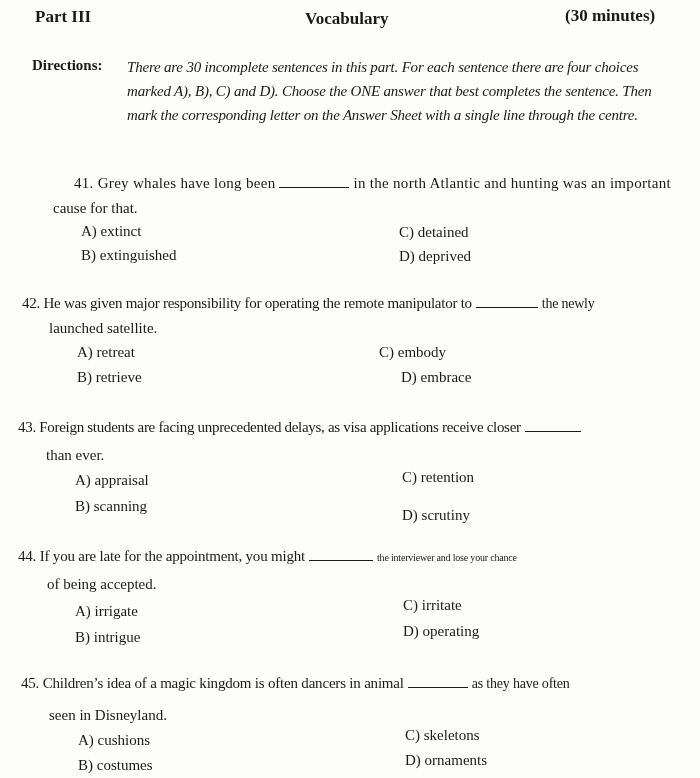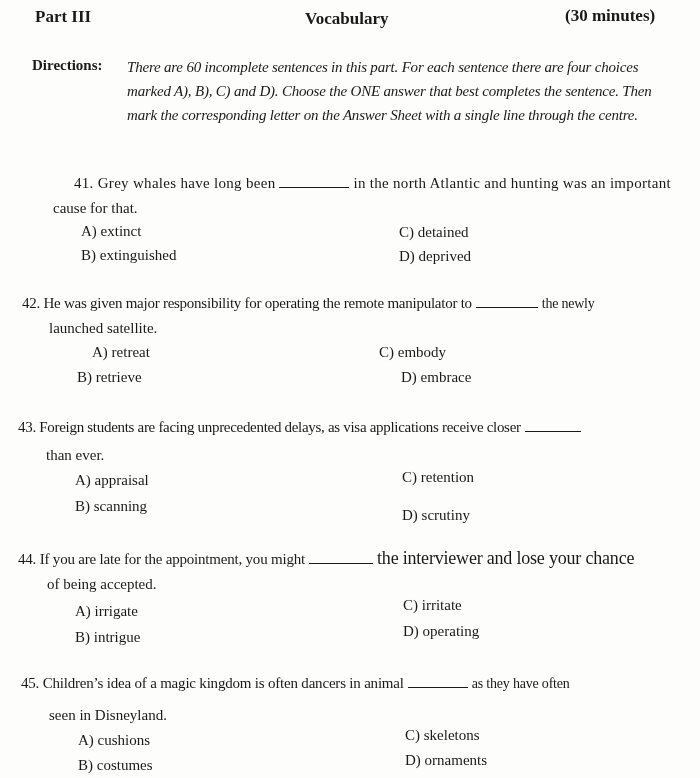--- a/index.html
+++ b/index.html
@@ -25,63 +25,63 @@
 <body>
 
 <div class="header">
   <span class="part">Part III</span>
   <span class="title">Vocabulary</span>
   <span class="time">(30 minutes)</span>
 </div>
 
 <div class="directions">
   <span class="label">Directions:</span>
-  <div class="text">There are 60 incomplete sentences in this part. For each sentence there are four choices marked A), B), C) and D). Choose the ONE answer that best completes the sentence. Then mark the corresponding letter on the Answer Sheet with a single line through the centre.</div>
+  <div class="text">There are 30 incomplete sentences in this part. For each sentence there are four choices marked A), B), C) and D). Choose the ONE answer that best completes the sentence. Then mark the corresponding letter on the Answer Sheet with a single line through the centre.</div>
 </div>
 
 <div class="q" style="top:173px;">
   <div class="stem" style="left:26px; top:2px; font-size:15px; letter-spacing:0.3px;margin-left:48px;">
     <span>41.</span>
     <span>Grey whales have long been</span><span class="blank"></span><span>in the north Atlantic and hunting was an important</span>
   </div>
   <div class="cont" style="left:53px; top:27px;">cause for that.</div>
   <div class="opt" style="left:81px; top:50px;">A) extinct</div>
   <div class="opt" style="left:81px; top:74px;">B) extinguished</div>
   <div class="opt" style="left:399px; top:51px;">C) detained</div>
   <div class="opt" style="left:399px; top:75px;">D) deprived</div>
 </div>
 
 <div class="q" style="top:294px;">
   <div class="stem" style="left:22px; top:1px; letter-spacing:-0.25px;">
     <span>42.</span>
     <span>He was given major responsibility for operating the remote manipulator to</span><span class="blank" style="width:62px;"></span><span style="font-size:14px;">the newly</span>
   </div>
   <div class="cont" style="left:49px; top:26px;">launched satellite.</div>
-  <div class="opt" style="left:77px; top:50px;margin-left:15px;">A) retreat</div>
+  <div class="opt" style="left:77px; top:50px;">A) retreat</div>
   <div class="opt" style="left:77px; top:75px;">B) retrieve</div>
   <div class="opt" style="left:379px; top:50px;">C) embody</div>
   <div class="opt" style="left:401px; top:75px;">D) embrace</div>
 </div>
 
 <div class="q" style="top:418px;">
   <div class="stem" style="left:18px; top:1px; letter-spacing:-0.3px;">
     <span>43.</span>
     <span>Foreign students are facing unprecedented delays, as visa applications receive closer</span><span class="blank" style="width:56px;"></span>
   </div>
   <div class="cont" style="left:46px; top:29px;">than ever.</div>
   <div class="opt" style="left:75px; top:54px;">A) appraisal</div>
   <div class="opt" style="left:75px; top:80px;">B) scanning</div>
   <div class="opt" style="left:402px; top:51px;">C) retention</div>
   <div class="opt" style="left:402px; top:77px;margin-top:12px;">D) scrutiny</div>
 </div>
 
 <div class="q" style="top:547px;">
   <div class="stem" style="left:18px; top:1px; letter-spacing:-0.2px;">
     <span>44.</span>
-    <span>If you are late for the appointment, you might</span><span class="blank" style="width:64px;"></span><span style="font-size:18px;">the interviewer and lose your chance</span>
+    <span>If you are late for the appointment, you might</span><span class="blank" style="width:64px;"></span><span style="font-size:10px;">the interviewer and lose your chance</span>
   </div>
   <div class="cont" style="left:47px; top:29px;">of being accepted.</div>
   <div class="opt" style="left:75px; top:56px;">A) irrigate</div>
   <div class="opt" style="left:75px; top:82px;">B) intrigue</div>
   <div class="opt" style="left:403px; top:50px;">C) irritate</div>
   <div class="opt" style="left:403px; top:76px;">D) operating</div>
 </div>
 
 <div class="q" style="top:674px;">
   <div class="stem" style="left:21px; top:1px; letter-spacing:-0.2px;">

